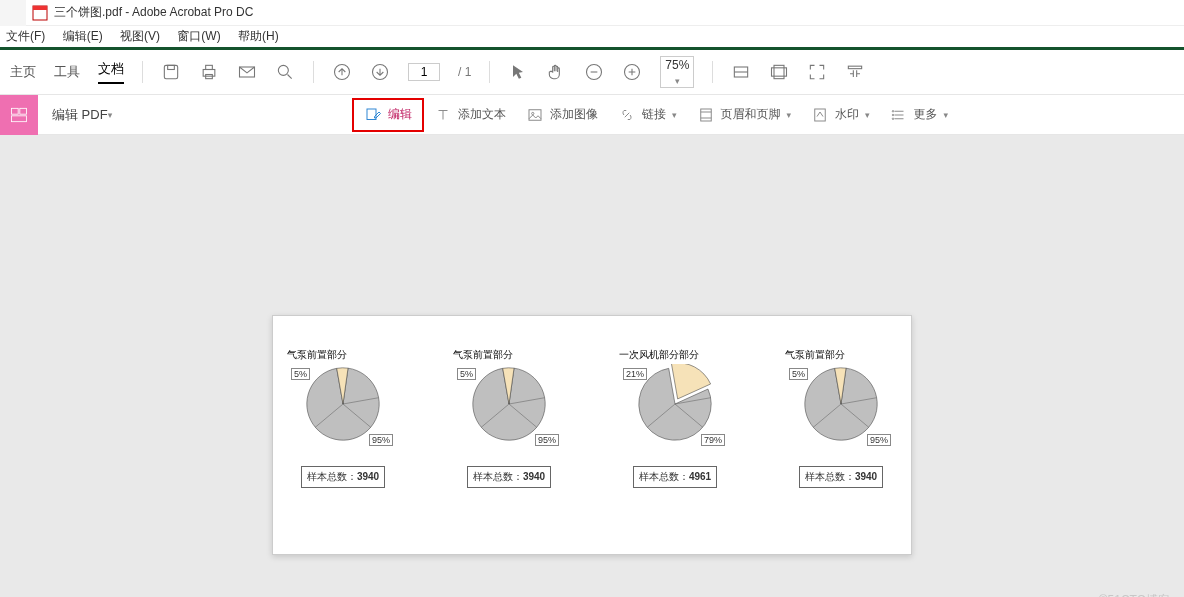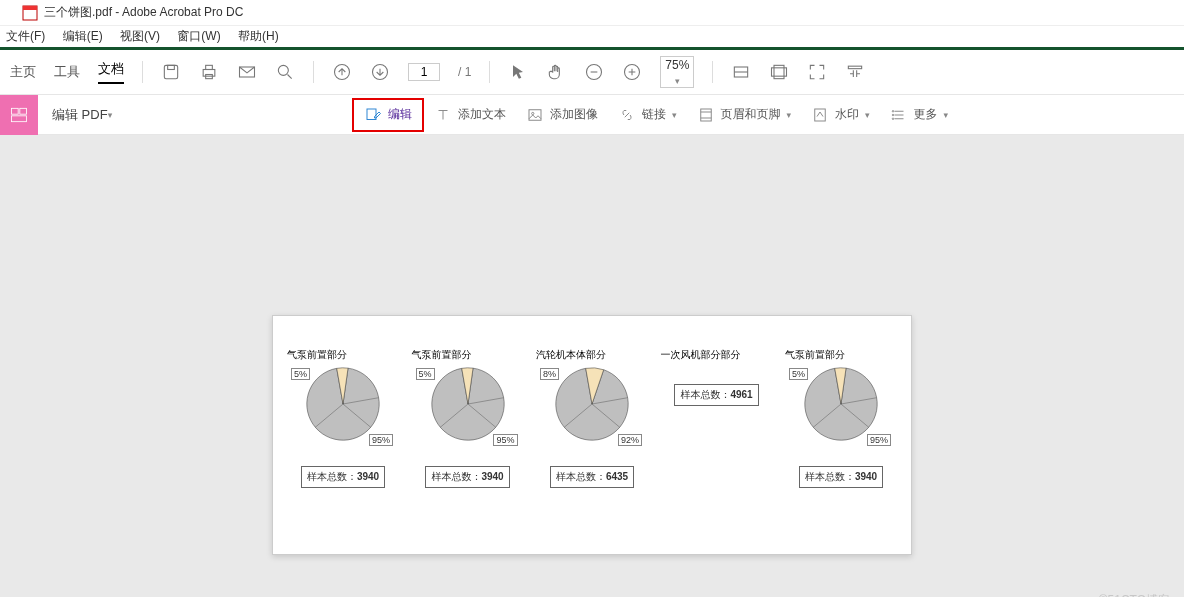--- a/index.html
+++ b/index.html
@@ -1,36 +1,36 @@
 <!DOCTYPE html>
 <html><head>
 <meta charset="utf-8">
 <style>
   * { margin:0; padding:0; box-sizing:border-box; font-family:"Microsoft YaHei","Segoe UI",Arial,sans-serif; }
   body { background:#f5f5f5; font-size:12px; color:#333; }
-  .titlebar { background:#fff; padding:4px 22px; display:flex; align-items:center; gap:6px; border-bottom:1px solid #eee; }
+  .titlebar { background:#fff; padding:4px 6px; display:flex; align-items:center; gap:6px; border-bottom:1px solid #eee;margin-left:26px; }
   .titlebar .icon { width:16px; height:16px; }
   .menubar { background:#fff; padding:2px 6px; font-size:12px; }
   .menubar span { margin-right:14px; cursor:default; }
   .toolbar1 { background:#fff; border-top:3px solid #14532d; border-bottom:1px solid #e6e6e6; padding:6px 10px; display:flex; align-items:center; gap:18px; }
   .toolbar1 .tabbtn { font-size:13px; color:#555; cursor:pointer; }
   .toolbar1 .tabbtn.active { color:#000; border-bottom:2px solid #000; padding-bottom:4px; }
   .sep { width:1px; height:22px; background:#ddd; }
   .tbicon { width:20px; height:20px; stroke:#777; fill:none; stroke-width:1.3; cursor:pointer; }
   .pagebox { border:1px solid #ccc; padding:1px 6px; width:32px; text-align:center; font-size:12px; }
   .zoombox { border:1px solid #ccc; padding:1px 4px; display:flex; align-items:center; gap:4px; font-size:12px;flex-direction:column;}
   .toolbar2 { background:#fff; border-bottom:1px solid #e6e6e6; display:flex; align-items:center; height:40px; }
   .pink { background:#ef6fb1; width:38px; height:40px; display:flex; align-items:center; justify-content:center; }
   .pink svg { stroke:#fff; fill:none; }
   .editpdf { padding:0 14px; display:flex; align-items:center; gap:0; font-size:13px; color:#444; cursor:pointer;}
   .tool2group { display:flex; align-items:center; gap:0; margin-left:auto; margin-right:auto;}
   .tbtn { display:flex; align-items:center; gap:6px; padding:6px 10px; cursor:pointer; font-size:12px; color:#555;}
   .tbtn svg { width:18px; height:18px; stroke:#888; fill:none; stroke-width:1.3;}
   .redbox { border:2px solid #e40000; }
-  .tbtn.blue { color:#4c1d95; }
+  .tbtn.blue { color:#be185d; }
   .tbtn.blue svg { stroke:#2a84d2; }
   .workspace { position:relative; height:480px; background:#e9e9e9; }
   .page { position:absolute; left:50%; transform:translateX(-50%); top:180px; width:640px; height:240px; background:#fff; border:1px solid #ccc; box-shadow:0 2px 6px rgba(0,0,0,.15); padding:32px 14px; display:flex; gap:12px; justify-content:space-between;}
   .chartcol { display:flex; flex-direction:column; align-items:center; width:112px;}
   .ctitle { font-size:10px; color:#000; align-self:flex-start; }
   .pie { width:80px; height:80px; margin-top:2px;}
   .plabel { font-size:9px; border:1px solid #888; padding:0 2px; position:absolute; background:#fff;}
   .piewrap { position:relative; width:100%; display:flex; justify-content:center;}
   .samplebox { border:1px solid #666; padding:3px 5px; font-size:10px; margin-top:22px; white-space:nowrap;}
   .watermark { position:absolute; right:14px; bottom:6px; color:#c7c7c7; font-size:12px;}
@@ -222,36 +222,32 @@
     <line x1="40" y1="42" x2="69.11" y2="66.43" stroke="#555" stroke-width="0.5"></line>
     <line x1="40" y1="42" x2="10.89" y2="66.43" stroke="#555" stroke-width="0.5"></line>
     <line x1="40" y1="42" x2="77.42" y2="35.40" stroke="#555" stroke-width="0.5"></line>
   </svg>
           <div class="plabel" style="left: 4px; top: 6px;">5%</div>
           <div class="plabel" style="right: 6px; bottom: -2px;">95%</div>
         </div>
         <div class="samplebox"><span>样本总数：</span><b>3940</b></div>
       </div>
       <div class="chartcol">
-        <div class="ctitle">汽轮机本体部分</div>
-        <div class="piewrap">
-          <svg class="pie" viewBox="0 0 80 84">
-    <path d="M40 42 L52.25 6.03 A38 38 0 1 1 33.40 4.58 Z" fill="#bfbfbf" stroke="#444" stroke-width="0.6"></path>
-    <path d="M40 42 L33.40 4.58 A38 38 0 0 1 52.25 6.03 Z" fill="#f6e2b8" stroke="#444" stroke-width="0.6"></path>
-    <line x1="40" y1="42" x2="69.11" y2="66.43" stroke="#555" stroke-width="0.5"></line>
-    <line x1="40" y1="42" x2="10.89" y2="66.43" stroke="#555" stroke-width="0.5"></line>
-    <line x1="40" y1="42" x2="77.42" y2="35.40" stroke="#555" stroke-width="0.5"></line>
-  </svg>
-          <div class="plabel" style="left: 4px; top: 6px;">8%</div>
-          <div class="plabel" style="right: 6px; bottom: -2px;">92%</div>
-        </div>
-        <div class="samplebox"><span>样本总数：</span><b>6435</b></div>
-      </div>
-      <div class="chartcol">
         <div class="ctitle">一次风机部分部分</div>
+        <div class="piewrap">
+          <svg class="pie" viewBox="0 0 80 84">
+    <path d="M40 42 L74.61 26.30 A38 38 0 1 1 33.40 4.58 Z" fill="#bfbfbf" stroke="#444" stroke-width="0.6"></path>
+    <path d="M42.79831984203935 36.6925141487095 L36.20 -0.73 A38 38 0 0 1 77.40 20.99 Z" fill="#f6e2b8" stroke="#444" stroke-width="0.6"></path>
+    <line x1="40" y1="42" x2="69.11" y2="66.43" stroke="#555" stroke-width="0.5"></line>
+    <line x1="40" y1="42" x2="10.89" y2="66.43" stroke="#555" stroke-width="0.5"></line>
+    <line x1="40" y1="42" x2="77.42" y2="35.40" stroke="#555" stroke-width="0.5"></line>
+  </svg>
+          <div class="plabel" style="left: 4px; top: 6px;">21%</div>
+          <div class="plabel" style="right: 6px; bottom: -2px;">79%</div>
+        </div>
         <div class="samplebox"><span>样本总数：</span><b>4961</b></div>
       </div>
       <div class="chartcol">
         <div class="ctitle">气泵前置部分</div>
         <div class="piewrap">
           <svg class="pie" viewBox="0 0 80 84">
     <path d="M40 42 L45.29 4.37 A38 38 0 1 1 33.40 4.58 Z" fill="#bfbfbf" stroke="#444" stroke-width="0.6"></path>
     <path d="M40 42 L33.40 4.58 A38 38 0 0 1 45.29 4.37 Z" fill="#f6e2b8" stroke="#444" stroke-width="0.6"></path>
     <line x1="40" y1="42" x2="69.11" y2="66.43" stroke="#555" stroke-width="0.5"></line>
     <line x1="40" y1="42" x2="10.89" y2="66.43" stroke="#555" stroke-width="0.5"></line>

